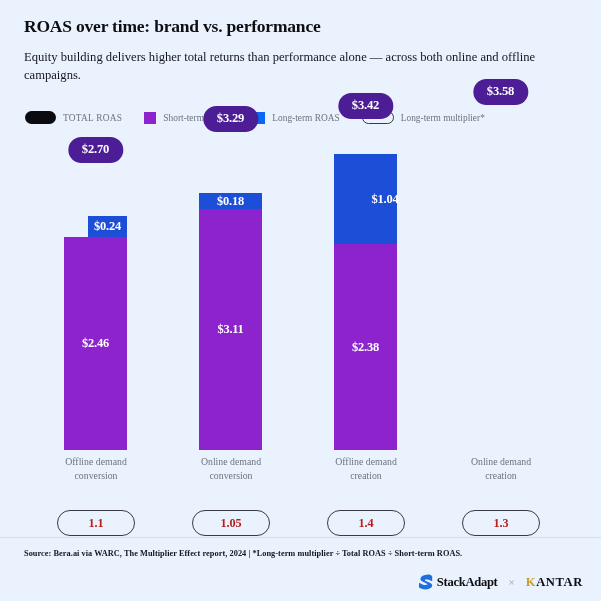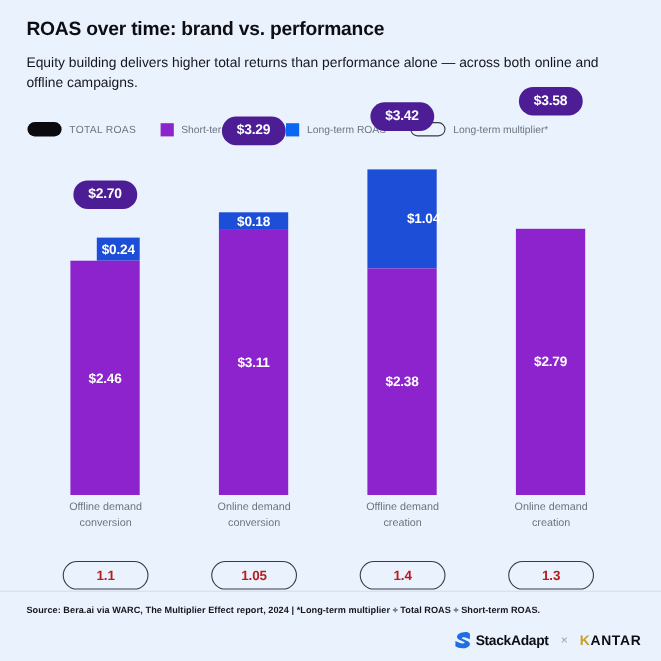--- a/index.html
+++ b/index.html
@@ -12,20 +12,21 @@
     background: #eaf2fe;
     font-family: "Liberation Sans", sans-serif;
     overflow: hidden;
   }
   .card {
     position: relative;
     width: 601px;
     height: 601px;
     background: #eaf2fe;
     box-sizing: border-box;
+    font-family: Liberation Serif, serif;
   }
 
   
   .header {
     position: absolute;
     left: 24px;
     top: 16px;
     right: 24px;
   }
   .chart-title {
@@ -256,21 +257,21 @@
     </div>
     <div class="legend-item">
       <span class="legend-swatch swatch-mult"></span>
       <span class="legend-label">Long-term multiplier*</span>
     </div>
   </div>
 
   <div class="plot">
 
     <div class="bar-group" style="left:58px;">
-      <div class="total-pill" style="bottom:260px;">$2.70</div>
+      <div class="total-pill" style="bottom:287px;">$2.70</div>
       <div class="bar-stack">
         <div class="seg seg-long" style="height:21px;margin-left:24px;">
           <span class="seg-label">$0.24</span>
         </div>
         <div class="seg seg-short" style="height:213px;">
           <span class="seg-label">$2.46</span>
         </div>
       </div>
     </div>
 
@@ -294,23 +295,20 @@
         </div>
         <div class="seg seg-short" style="height:206px;">
           <span class="seg-label">$2.38</span>
         </div>
       </div>
     </div>
 
     <div class="bar-group" style="left:463px;">
       <div class="total-pill" style="bottom:345px;">$3.58</div>
       <div class="bar-stack">
-        <div class="seg seg-short" style="height:242px;">
-          <span class="seg-label">$2.79</span>
-        </div>
       </div>
     </div>
 
   </div>
 
   <div class="axis">
 
     <div class="cat" style="left:41px;">
       <div class="cat-label">Offline demand</div>
       <div class="cat-label">conversion</div>

